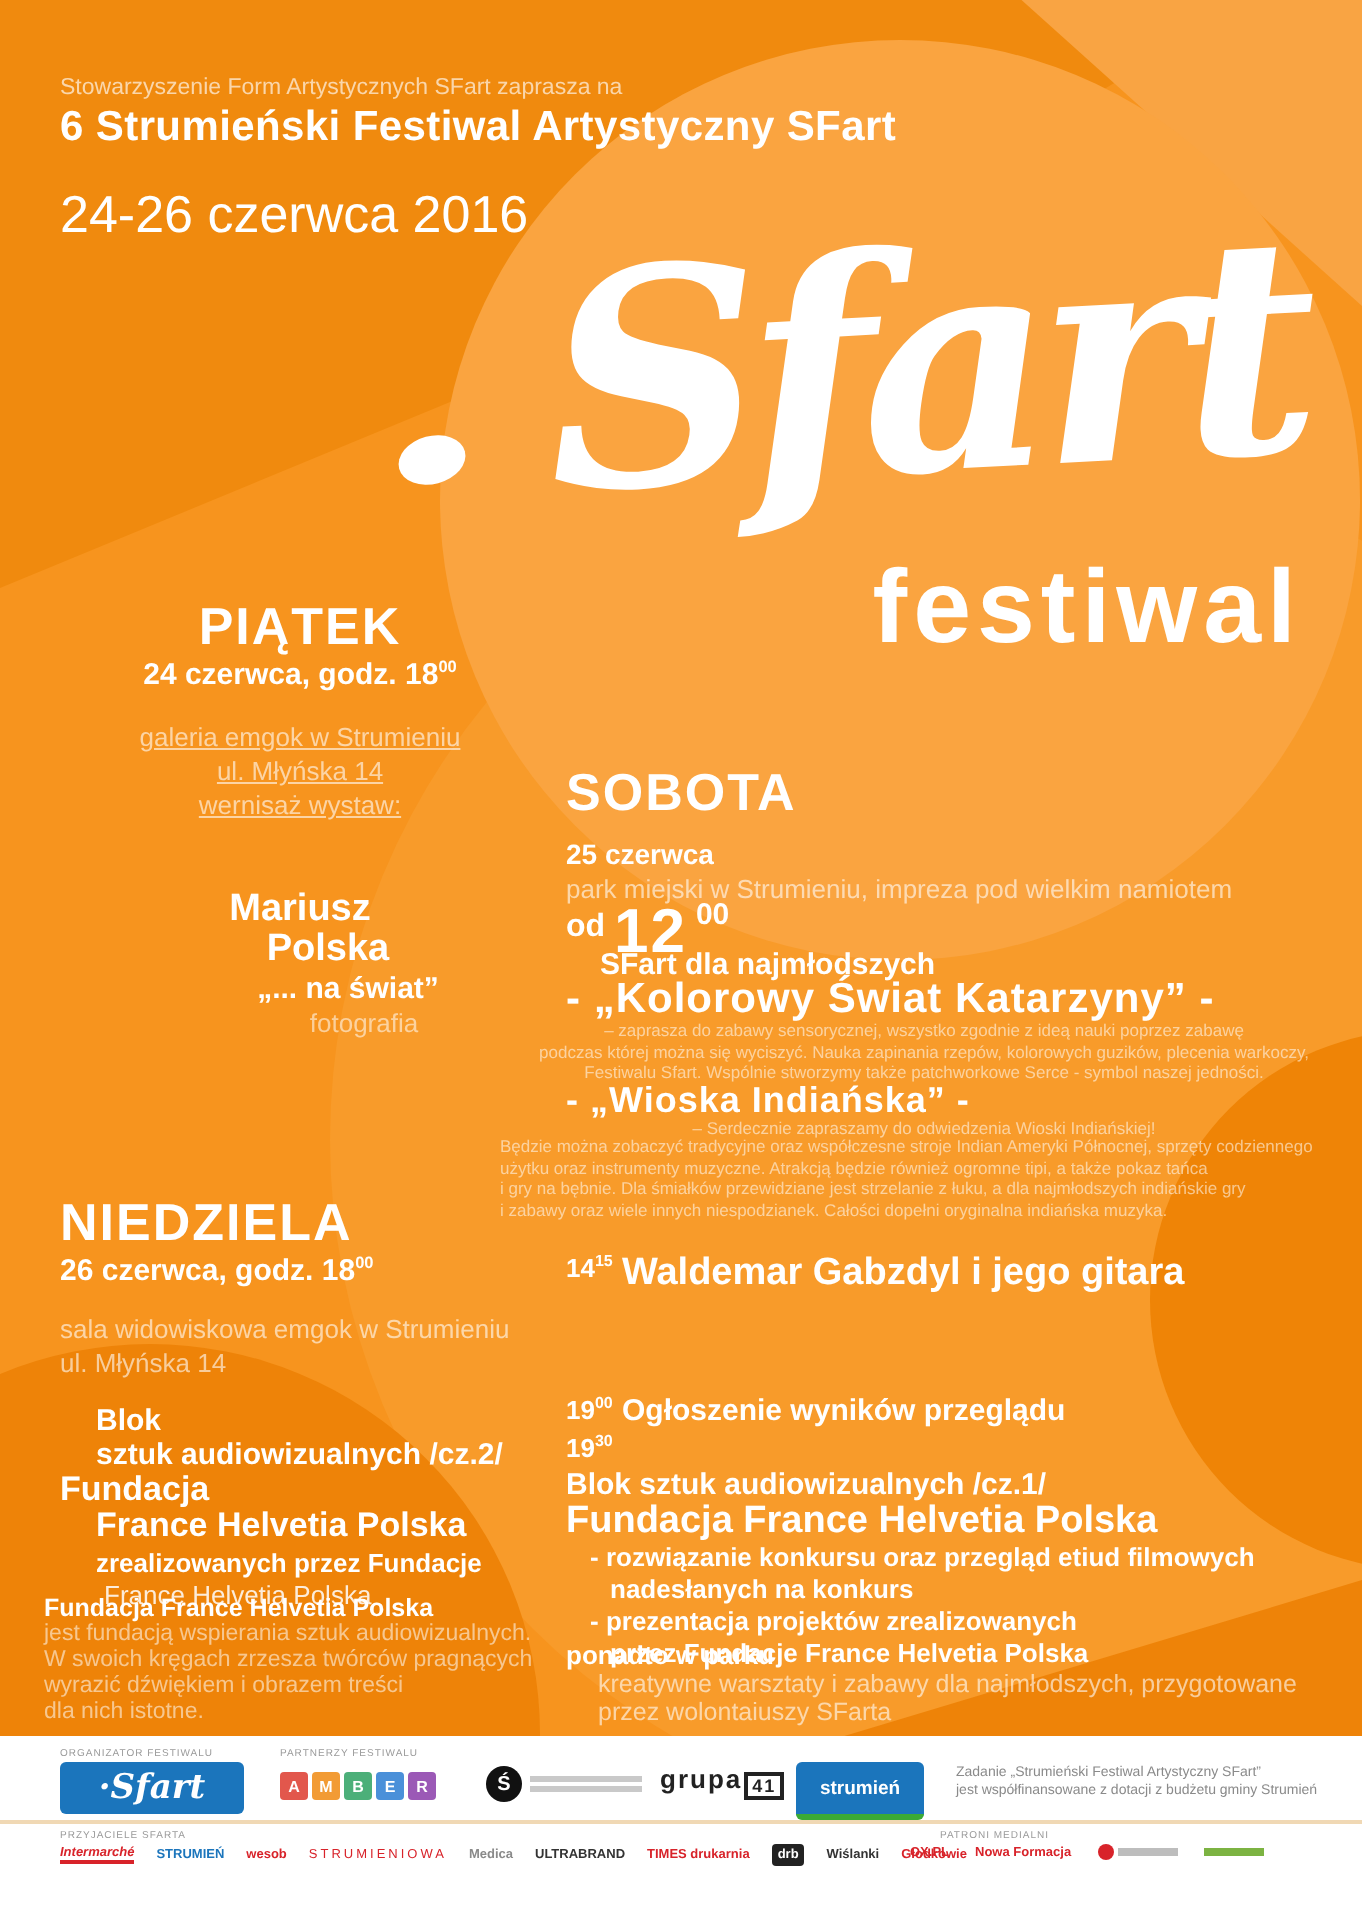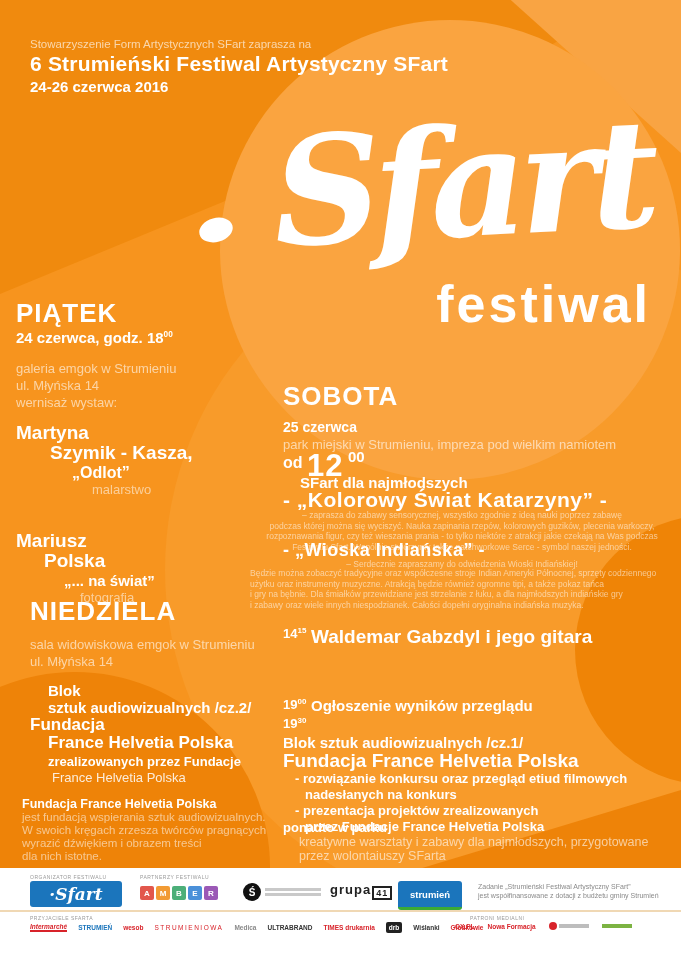--- a/index.html
+++ b/index.html
@@ -21,39 +21,39 @@
 
   .abs{position:absolute;}
   .bold{font-weight:bold;}
   .tiny{font-size:8.5px;line-height:10.5px;color:rgba(255,255,255,.55);}
   sup{font-size:.55em;vertical-align:super;letter-spacing:0;}
 
   
   #header{left:30px;top:38px;}
   #header .kicker{font-size:11.5px;color:rgba(255,255,255,.65);display:block;}
   #header .title{font-size:21px;font-weight:bold;display:block;margin-top:2px;letter-spacing:.2px;}
-  #header .dates{font-size:15px;font-weight:bold;display:block;margin-top:2px;}
+  #header .dates{font-size:26px;font-weight:normal;display:block;margin-top:16px;}
 
   
   #biglogo{right:30px;top:108px;width:440px;text-align:right;}
   #biglogo .main{font-family:"DejaVu Serif",serif;font-style:italic;font-weight:bold;
                  font-size:150px;line-height:150px;letter-spacing:-8px;display:inline-block;
                  transform:rotate(-3deg);}
   #biglogo .dot{position:absolute;left:-12px;top:110px;width:34px;height:24px;border-radius:50%;
                 background:#fff;transform:rotate(-15deg);}
   #biglogo .sub{display:block;font-size:52px;font-weight:bold;letter-spacing:3px;margin-top:16px;}
 
   
   .day-h{font-size:26px;font-weight:bold;letter-spacing:1px;line-height:26px;}
   .day-dt{font-size:15px;font-weight:bold;margin-top:3px;}
   .venue{font-size:13px;line-height:17px;color:rgba(255,255,255,.60);}
 
   
-  #friday{left:16px;top:300px;width:240px;}
-  #friday .venue{margin-top:14px;}
+  #friday{left:30px;top:300px;width:240px;text-align:center;}
+  #friday .venue{margin-top:14px;text-decoration:underline;}
   .artist{margin-top:12px;font-weight:bold;}
   .artist .l1{font-size:19px;display:block;line-height:20px;}
   .artist .l2{font-size:19px;display:block;line-height:20px;margin-left:34px;}
   .artist .work{font-size:16px;display:block;margin-left:56px;line-height:19px;}
   .artist .medium{font-size:13px;display:block;margin-left:76px;font-weight:normal;color:rgba(255,255,255,.55);}
   #artist2{margin-top:34px;}
   #artist2 .l2{margin-left:28px;}
   #artist2 .work{font-size:15px;margin-left:48px;}
   #artist2 .medium{margin-left:64px;}
 
@@ -181,36 +181,33 @@
     <div class="abs" id="friday">
       <div class="day-h">PIĄTEK</div>
       <div class="day-dt">
         <span>24 czerwca, godz. 18</span><sup>00</sup>
       </div>
       <div class="venue">
         <span class="dline">galeria emgok w Strumieniu</span>
         <span class="dline">ul. Młyńska 14</span>
         <span class="dline">wernisaż wystaw:</span>
       </div>
-      <div class="artist" id="artist1">
-        <span class="l1">Martyna</span>
-        <span class="l2">Szymik - Kasza,</span>
-        <span class="work">„Odlot”</span>
-        <span class="medium">malarstwo</span>
-      </div>
       <div class="artist" id="artist2">
         <span class="l1">Mariusz</span>
         <span class="l2">Polska</span>
         <span class="work">„... na świat”</span>
         <span class="medium">fotografia</span>
       </div>
     </div>
 
     <div class="abs" id="sunday">
       <div class="day-h">NIEDZIELA</div>
+      <div class="day-dt">
+        <span>26 czerwca, godz. 18</span><sup>00</sup>
+      </div>
       <div class="venue">
         <span class="dline">sala widowiskowa emgok w Strumieniu</span>
         <span class="dline">ul. Młyńska 14</span>
       </div>
       <div class="blok">
         <span class="b1">Blok</span>
         <span class="b2">sztuk audiowizualnych /cz.2/</span>
         <span class="b3">Fundacja</span>
         <span class="b4">France Helvetia Polska</span>
       </div>
@@ -237,21 +234,20 @@
       <span class="od">od</span>
       <span class="h">12</span>
       <span class="m">00</span>
     </div>
     <div class="abs bold" id="sat-sub">SFart dla najmłodszych</div>
 
     <div class="abs" id="sat-ev1">- „Kolorowy Świat Katarzyny” -</div>
     <div class="abs tiny" id="sat-ev1-desc">
       <span class="dline">– zaprasza do zabawy sensorycznej, wszystko zgodnie z ideą nauki poprzez zabawę</span>
       <span class="dline">podczas której można się wyciszyć. Nauka zapinania rzepów, kolorowych guzików, plecenia warkoczy,</span>
-      <span class="dline">rozpoznawania figur, czy też wieszania prania - to tylko niektóre z atrakcji jakie czekają na Was podczas</span>
       <span class="dline">Festiwalu Sfart. Wspólnie stworzymy także patchworkowe Serce - symbol naszej jedności.</span>
     </div>
 
     <div class="abs" id="sat-ev2">- „Wioska Indiańska” -</div>
     <div class="abs tiny" id="sat-ev2-intro">– Serdecznie zapraszamy do odwiedzenia Wioski Indiańskiej!</div>
     <div class="abs tiny" id="sat-ev2-desc">
       <span class="dline">Będzie można zobaczyć tradycyjne oraz współczesne stroje Indian Ameryki Północnej, sprzęty codziennego</span>
       <span class="dline">użytku oraz instrumenty muzyczne. Atrakcją będzie również ogromne tipi, a także pokaz tańca</span>
       <span class="dline">i gry na bębnie. Dla śmiałków przewidziane jest strzelanie z łuku, a dla najmłodszych indiańskie gry</span>
       <span class="dline">i zabawy oraz wiele innych niespodzianek. Całości dopełni oryginalna indiańska muzyka.</span>

